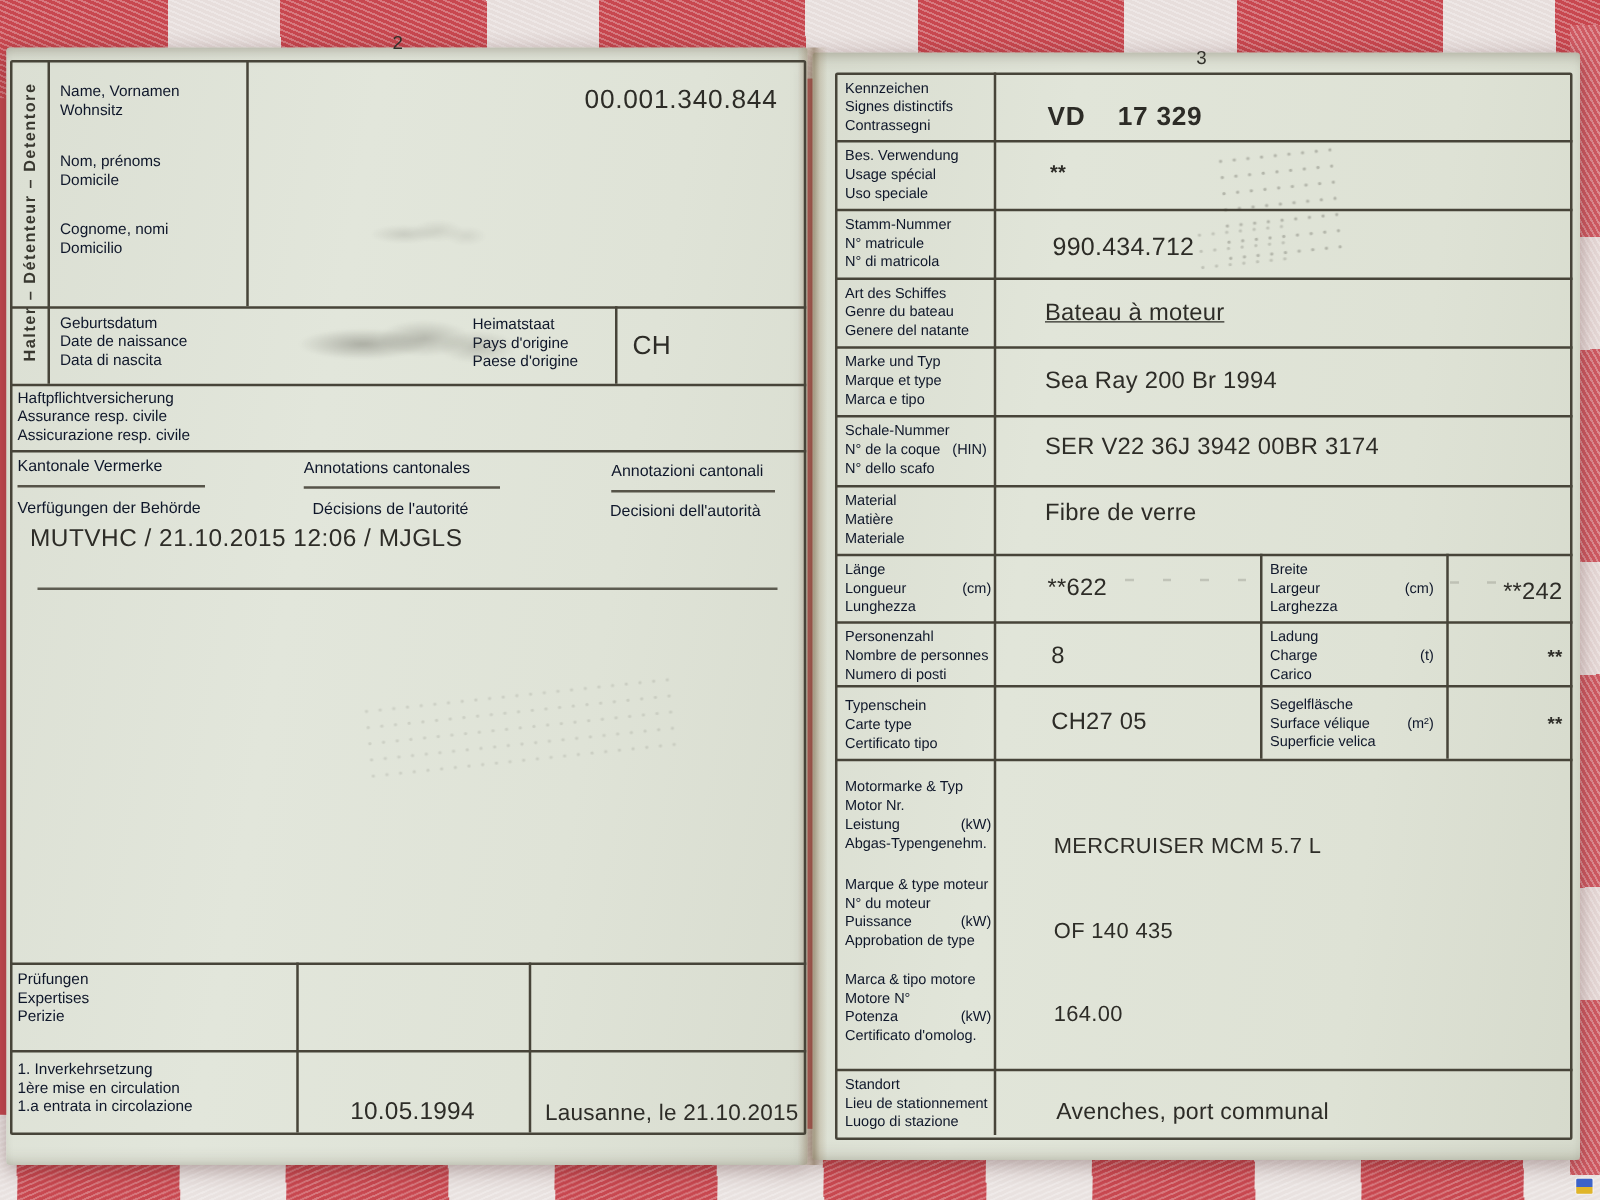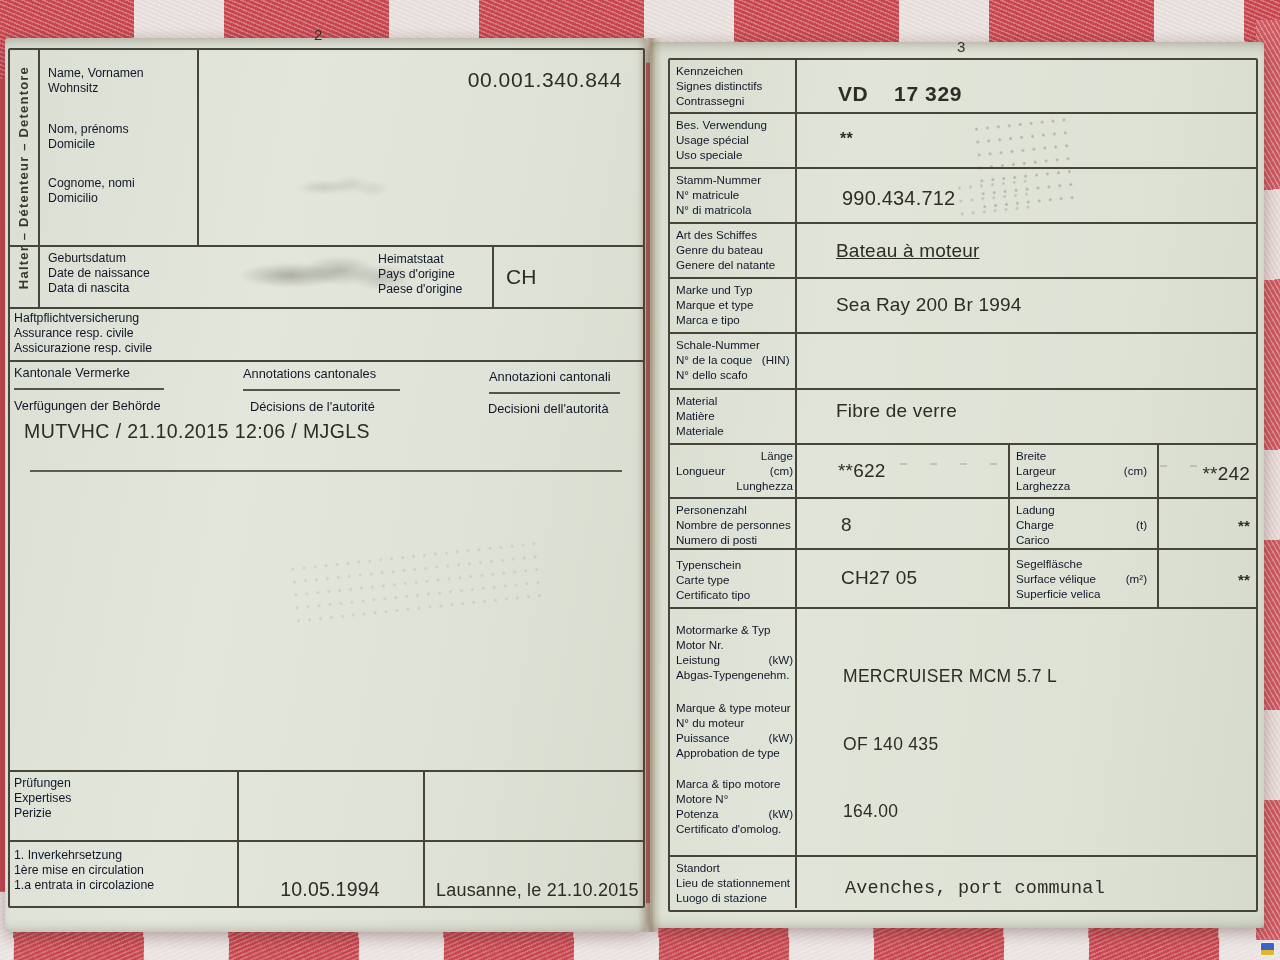--- a/index.html
+++ b/index.html
@@ -206,23 +206,24 @@
     <span>Material</span>
     <span>Matière</span>
     <span>Materiale</span>
   </div>
 
   <div class="val" style="left:838px;top:82px;font-weight:700;font-size:21px;letter-spacing:.6px;">VD    17 329</div>
   <div class="val" style="left:840px;top:130px;font-size:16px;font-weight:700;">**</div>
   <div class="val" style="left:842px;top:187px;font-size:20px;">990.434.712</div>
   <div class="val" style="left:836px;top:240px;text-decoration:underline;">Bateau à moteur</div>
   <div class="val" style="left:836px;top:294px;">Sea Ray 200 Br 1994</div>
+  <div class="val" style="left:836px;top:347px;">SER V22 36J 3942 00BR 3174</div>
   <div class="val" style="left:836px;top:400px;">Fibre de verre</div>
 
-  <div class="lbl rl" style="left:676px;top:448px;text-align:right;">
+  <div class="lbl rl" style="left:676px;top:448px;">
     <span>Länge</span>
     <span class="uline">
       <i>Longueur</i>
       <i>(cm)</i>
     </span>
     <span>Lunghezza</span>
   </div>
   <div class="val" style="left:838px;top:460px;">**622</div>
   <div class="lbl rl sub" style="left:1016px;top:448px;">
     <span>Breite</span>
@@ -297,21 +298,21 @@
     <span>MERCRUISER MCM 5.7 L</span>
     <span>OF 140 435</span>
     <span>164.00</span>
   </div>
 
   <div class="lbl rl" style="left:676px;top:860px;">
     <span>Standort</span>
     <span>Lieu de stationnement</span>
     <span>Luogo di stazione</span>
   </div>
-  <div class="val" style="left:845px;top:878px;font-size:18.5px;font-family:Liberation Mono, monospace;">Avenches, port communal</div>
+  <div class="val" style="left:845px;top:878px;font-size:18.5px;">Avenches, port communal</div>
 
   <div class="smudge scribble" style="left:238px;top:250px;width:175px;height:46px;"></div>
   <div class="smudge scribble" style="left:295px;top:172px;width:95px;height:28px;opacity:.45;"></div>
   <div class="smudge speckle" style="left:975px;top:118px;width:95px;height:95px;"></div>
   <div class="smudge speckle" style="left:955px;top:178px;width:80px;height:35px;opacity:.35;"></div>
   <div class="smudge dashes" style="left:900px;top:463px;width:105px;"></div>
   <div class="smudge dashes" style="left:1160px;top:465px;width:40px;"></div>
   <div class="smudge speckle" style="left:290px;top:550px;width:250px;height:70px;opacity:.22;"></div>
 
   <div class="watermark"></div>

